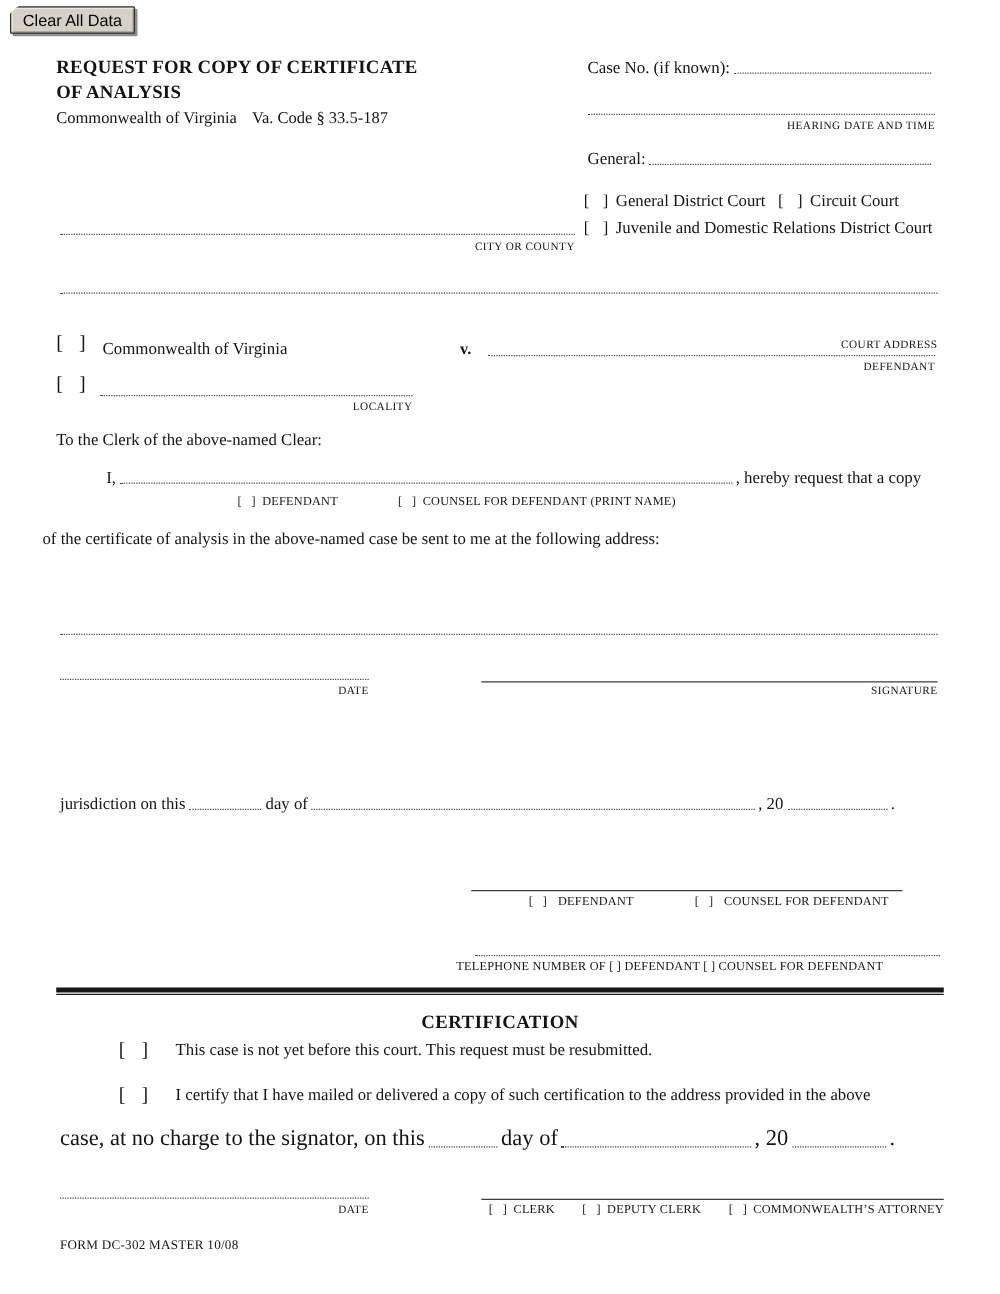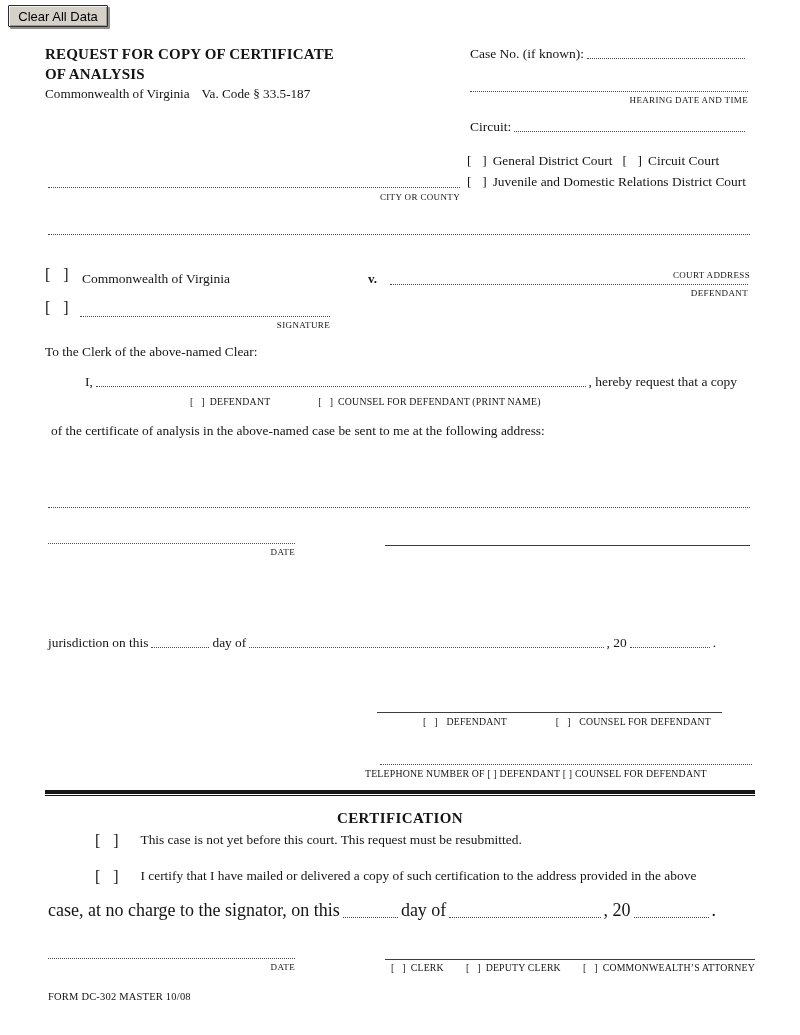--- a/index.html
+++ b/index.html
@@ -1,17 +1,17 @@
 <!DOCTYPE html>
 <html><head>
 <meta charset="utf-8">
 <style>
   html,body{margin:0;padding:0;background:#ffffff;}
   .page{position:relative;width:800px;height:1035px;background:#fff;color:#141414;
-        font-family:"Liberation Serif", serif;font-size:13.2px;overflow:hidden;}
+        font-family:"Liberation Serif", serif;font-size:13.2px;overflow:hidden;border-radius:32px;}
   .abs{position:absolute;white-space:nowrap;}
   .row{position:absolute;display:flex;align-items:flex-end;white-space:nowrap;}
   .dots{border-bottom:1.5px dotted #4a4a4a;margin:0 3px 3px 3px;}
   .grow{flex:1 1 auto;}
   .dline{position:absolute;height:0;border-bottom:1.5px dotted #4a4a4a;}
   .sline{position:absolute;height:0;border-bottom:1.4px solid #3d3d3d;}
   .cap{position:absolute;font-size:9px;letter-spacing:.35px;text-align:right;white-space:nowrap;}
   .small{font-size:9.8px;letter-spacing:.2px;}
   .cb{display:inline-block;white-space:nowrap;}
   .cb::before{content:"[";padding-right:.8em;}
@@ -43,21 +43,21 @@
     <span>Commonwealth of Virginia</span><span style="display:inline-block;width:12px;"></span><span>Va. Code § 33.5-187</span>
   </div>
 
   <div class="row" style="left:470px;top:46px;width:278px;">
     <span style="font-size:13.5px;">Case No. (if known):</span>
     <span class="dots grow"></span>
   </div>
   <div class="dline" style="left:470px;top:91px;width:278px;"></div>
   <div class="cap" style="left:470px;top:95px;width:278px;">HEARING DATE AND TIME</div>
   <div class="row" style="left:470px;top:119px;width:278px;">
-    <span style="font-size:13.5px;">Circuit:</span>
+    <span style="font-size:13.5px;">General:</span>
     <span class="dots grow"></span>
   </div>
 
   <div class="row" style="left:467px;top:153px;font-size:13.4px;">
     <span class="cb"></span>
     <span style="margin:0 10px 0 6px;">General District Court</span>
     <span class="cb"></span>
     <span style="margin-left:6px;">Circuit Court</span>
   </div>
   <div class="row" style="left:467px;top:174px;font-size:13.4px;">
@@ -72,44 +72,45 @@
   <div class="cap" style="left:48px;top:239px;width:702px;margin-top:31px;">COURT ADDRESS</div>
 
   <span class="abs cb bigcb" style="left:45px;top:266px;"></span>
   <div class="abs" style="left:82px;top:271px;font-size:13.5px;">Commonwealth of Virginia</div>
   <div class="abs" style="left:368px;top:271px;font-weight:bold;font-size:13px;">v.</div>
   <div class="dline" style="left:390px;top:284px;width:358px;"></div>
   <div class="cap" style="left:390px;top:288px;width:358px;">DEFENDANT</div>
 
   <span class="abs cb bigcb" style="left:45px;top:299px;"></span>
   <div class="dline" style="left:80px;top:316px;width:250px;"></div>
-  <div class="cap" style="left:80px;top:320px;width:250px;">SIGNATURE</div>
+  <div class="cap" style="left:80px;top:320px;width:250px;">LOCALITY</div>
 
   <div class="abs" style="left:45px;top:344px;font-size:13.4px;">To the Clerk of the above-named Clear:</div>
 
   <div class="row" style="left:85px;top:374px;width:652px;font-size:13.5px;">
     <span>I,</span>
     <span class="dots grow"></span>
     <span>, hereby request that a copy</span>
   </div>
   <div class="row small" style="left:190px;top:396px;">
     <span class="cb"></span>
     <span style="margin-left:5px;">DEFENDANT</span>
     <span class="gap70" style="width:48px;"></span>
     <span class="cb"></span>
     <span style="margin-left:5px;">COUNSEL FOR DEFENDANT (PRINT NAME)</span>
   </div>
 
-  <div class="abs" style="left:51px;top:423px;font-size:13.4px;">of the certificate of analysis in the above-named case be sent to me at the following address:</div>
+  <div class="abs" style="left:34px;top:423px;font-size:13.4px;">of the certificate of analysis in the above-named case be sent to me at the following address:</div>
 
   <div class="dline" style="left:48px;top:507px;width:702px;"></div>
 
   <div class="dline" style="left:48px;top:543px;width:247px;"></div>
   <div class="cap" style="left:48px;top:547px;width:247px;">DATE</div>
   <div class="sline" style="left:385px;top:545px;width:365px;"></div>
+  <div class="cap" style="left:385px;top:547px;width:365px;">SIGNATURE</div>
 
   <div class="row" style="left:48px;top:635px;width:668px;font-size:13.4px;">
     <span>jurisdiction on this</span>
     <span class="dots" style="width:58px;"></span>
     <span>day of</span>
     <span class="dots grow"></span>
     <span>, 20</span>
     <span class="dots" style="width:80px;"></span>
     <span>.</span>
   </div>

